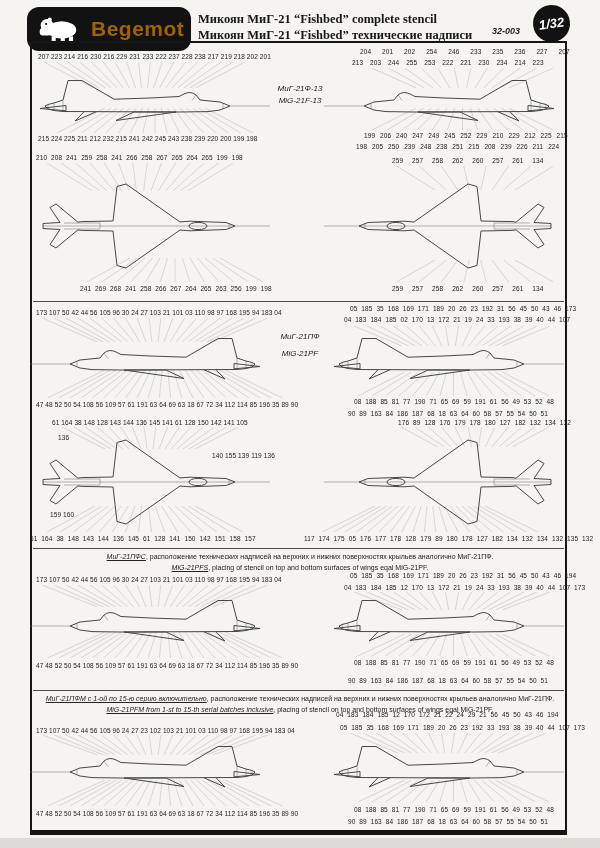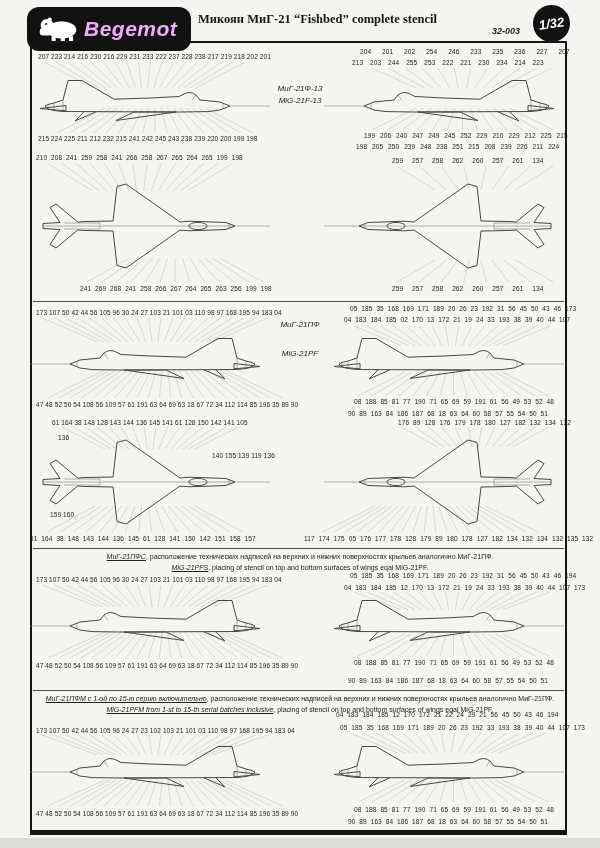--- a/index.html
+++ b/index.html
@@ -3,21 +3,21 @@
 <meta charset="utf-8">
 <style>
   html,body{margin:0;padding:0;}
   body{width:600px;height:848px;background:#e9e8e3;font-family:"Liberation Sans",sans-serif;}
   .sheet{position:relative;width:600px;height:848px;background:#f5f4f0;overflow:hidden;}
   .scan-strip{position:absolute;left:0;bottom:0;width:600px;height:10px;background:#dcdbd6;}
 
   
   .logo-box{position:absolute;left:27px;top:7px;width:164px;height:44px;background:#121212;
             border-radius:12px;display:flex;align-items:center;gap:5px;padding-left:10px;box-sizing:border-box;}
-  .brand{color:#f0abfc;font-style:italic;font-weight:bold;font-size:21px;letter-spacing:.5px;}
+  .brand{color:#a16207;font-weight:bold;font-size:21px;letter-spacing:.5px;margin-left:7px;}
   .titles{position:absolute;left:198px;top:11px;width:296px;text-align:left;
           font-family:"Liberation Serif",serif;font-weight:bold;font-size:12.5px;line-height:16px;color:#171717;}
   .item-no{position:absolute;left:492px;top:26px;font-style:italic;font-weight:bold;font-size:9px;color:#222;}
   .scale-badge{position:absolute;left:533px;top:5px;width:37px;height:37px;border-radius:50%;background:#121212;
                color:#fff;display:flex;align-items:center;justify-content:center;font-weight:bold;
                font-style:italic;font-size:13px;transform:rotate(-8deg);}
 
   .frame{position:absolute;left:30px;top:41px;width:537px;height:794px;border:2px solid #151515;
          border-bottom-width:5px;box-sizing:border-box;}
 
@@ -71,20 +71,21 @@
       <circle cx="14" cy="4.5" r="2.2" fill="#fff"></circle>
       <rect x="16" y="23" width="4.5" height="6" fill="#fff"></rect>
       <rect x="26" y="23" width="4.5" height="6" fill="#fff"></rect>
       <rect x="35" y="23" width="4.5" height="6" fill="#fff"></rect>
       <circle cx="10" cy="9.5" r="1.2" fill="#121212"></circle>
     </svg>
     <span class="brand">Begemot</span>
   </div>
   <div class="titles">
     <div>Микоян МиГ-21 “Fishbed” complete stencil</div>
+    <div>Микоян МиГ-21 “Fishbed” технические надписи</div>
   </div>
   <div class="item-no">32-003</div>
   <div class="scale-badge">1/32</div>
 
   <div class="frame"></div>
 
   <div class="num" style="left:38px;top:53px">207 223 214 216 230 216 229 231 233 222 237 228 238 217 219 218 202 201</div>
   <div class="num ws9" style="left:360px;top:48px">204 201 202 254 246 233 235 236 227 207</div>
   <div class="num ws5" style="left:352px;top:59px">213 203 244 255 253 222 221 230 234 214 223</div>
   <div class="fan" style="left:42px;top:62px;width:205px;height:26px">
@@ -293,21 +294,21 @@
         <line x1="92.46666666666667" x2="71.66666666666666" y1="0" y2="100" stroke="#a6a6a6" stroke-width="0.4" vector-effect="non-scaling-stroke"></line>
         <line x1="99" x2="75" y1="0" y2="100" stroke="#a6a6a6" stroke-width="0.4" vector-effect="non-scaling-stroke"></line>
       </svg>
     </div>
   <svg class="plane flip" style="left:30px;top:334px" width="240" height="60" viewBox="0 0 240 60">
       <use href="#sideview"></use>
     </svg>
   <svg class="plane" style="left:324px;top:334px" width="240" height="60" viewBox="0 0 240 60">
       <use href="#sideview"></use>
     </svg>
-  <div class="type-label" style="top:320px">МиГ-21ПФ</div>
+  <div class="type-label" style="top:332px">МиГ-21ПФ</div>
   <div class="type-label" style="top:349px">MiG-21PF</div>
   <div class="fan" style="left:45px;top:370px;width:240px;height:28px">
       <svg viewBox="0 0 100 100" preserveAspectRatio="none">
         <line x1="1" x2="25" y1="100" y2="0" stroke="#a6a6a6" stroke-width="0.4" vector-effect="non-scaling-stroke"></line>
         <line x1="5.666666666666666" x2="27.38095238095238" y1="100" y2="0" stroke="#a6a6a6" stroke-width="0.4" vector-effect="non-scaling-stroke"></line>
         <line x1="10.333333333333332" x2="29.761904761904763" y1="100" y2="0" stroke="#a6a6a6" stroke-width="0.4" vector-effect="non-scaling-stroke"></line>
         <line x1="15" x2="32.14285714285714" y1="100" y2="0" stroke="#a6a6a6" stroke-width="0.4" vector-effect="non-scaling-stroke"></line>
         <line x1="19.666666666666664" x2="34.523809523809526" y1="100" y2="0" stroke="#a6a6a6" stroke-width="0.4" vector-effect="non-scaling-stroke"></line>
         <line x1="24.333333333333332" x2="36.904761904761905" y1="100" y2="0" stroke="#a6a6a6" stroke-width="0.4" vector-effect="non-scaling-stroke"></line>
         <line x1="29" x2="39.285714285714285" y1="100" y2="0" stroke="#a6a6a6" stroke-width="0.4" vector-effect="non-scaling-stroke"></line>

